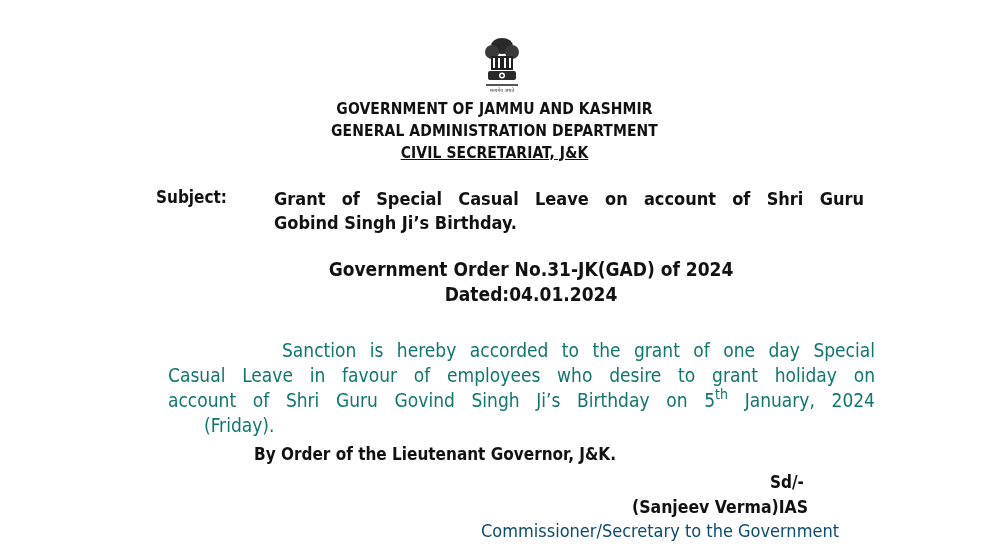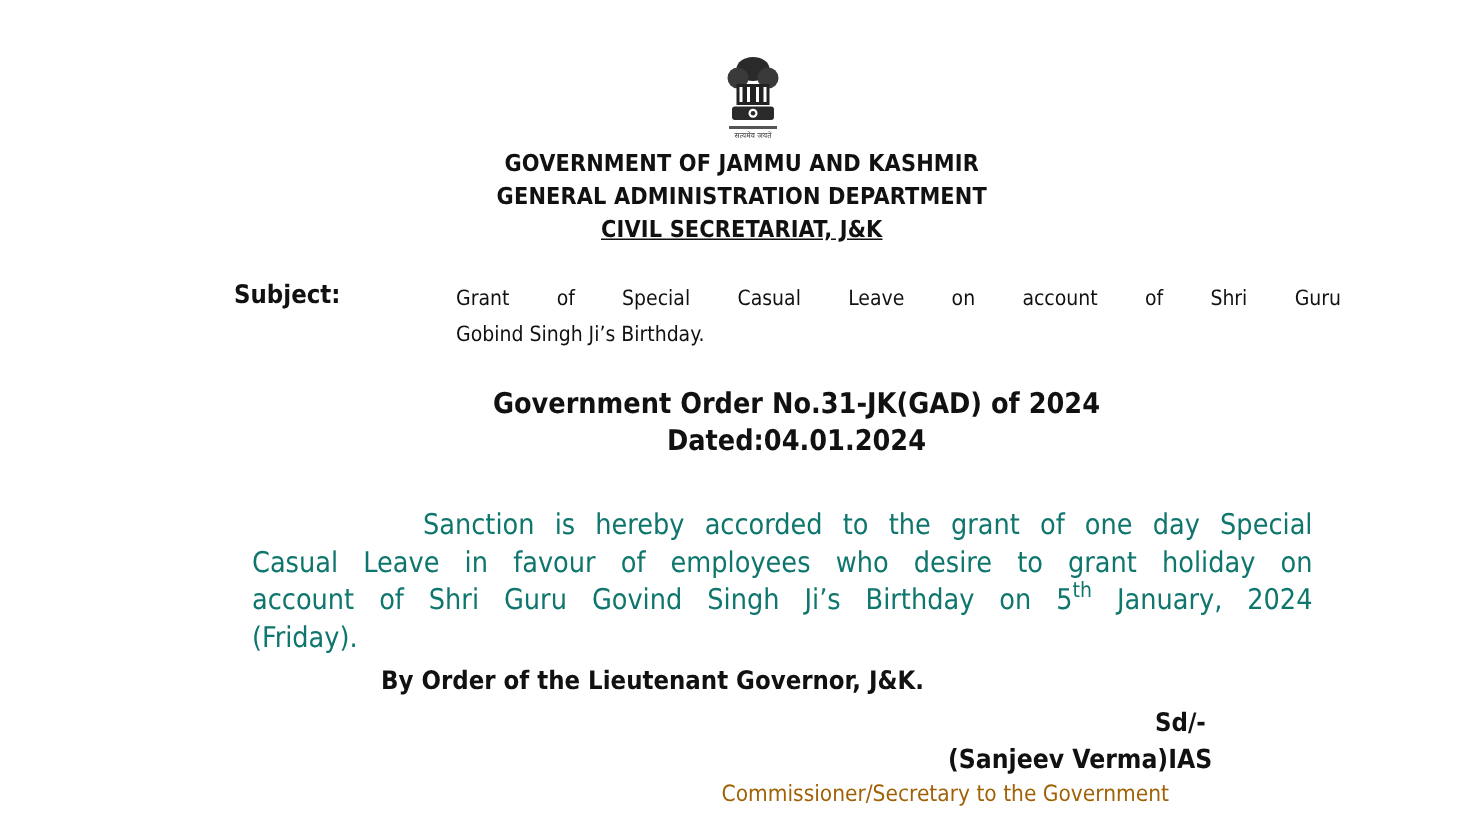--- a/index.html
+++ b/index.html
@@ -9,34 +9,34 @@
     font-family: "DejaVu Sans Condensed", "DejaVu Sans", "Liberation Sans", sans-serif;
     position: relative;
   }
   .abs { position: absolute; }
   .emblem { left: 478px; top: 36px; width: 48px; height: 58px; }
   .hdr { left: 0; width: 981px; text-align: center; font-weight: bold; font-size: 15.5px; letter-spacing: 0.1px; }
   .h1 { top: 100px; left: 4px; }
   .h2 { top: 122px; left: 4px; }
   .h3 { top: 144px; left: 4px; text-decoration: underline; }
   .subj-label { left: 156px; top: 187px; font-weight: bold; font-size: 17px; }
-  .subj-text { left: 274px; top: 187px; width: 590px; font-weight: normal; font-size: 14px; line-height: 24px; text-align: justify; text-align-last: left; margin-left: 30px; }
+  .subj-text { left: 274px; top: 187px; width: 590px; font-weight: bold; font-size: 18px; line-height: 24px; text-align: justify; text-align-last: left; }
   .subj-line1 { display:block; text-align: justify; text-align-last: justify; }
   .order { left: 0; width: 1062px; text-align: center; font-weight: bold; font-size: 19px; line-height: 25px; }
   .order1 { top: 257px; }
   .order2 { top: 282px; }
   .body-para { left: 168px; top: 338px; width: 707px; font-size: 19px; line-height: 25px; text-align: justify; color:#0f766e; }
   .body-para .ln { display: block; text-align: justify; text-align-last: justify; }
-  .body-para .ln.last { text-align-last: left; }
+  .body-para .ln.last { text-align-last: left; margin-left: 36px; }
   .indent { display:inline-block; width: 114px; }
   sup { font-size: 14px; line-height: 0; position: relative; top: -1px; }
   .by-order { left: 254px; top: 444px; font-weight: bold; font-size: 17px; }
   .sd { left: 742px; top: 472px; font-weight: bold; font-size: 17px; margin-left: 28px; }
   .signer { left: 632px; top: 497px; font-weight: bold; font-size: 17.5px; }
-  .designation { left: 481px; top: 520px; font-size: 15px; color:#a16207; }
+  .designation { left: 481px; top: 520px; font-size: 18px; color:#0c4a6e; }
 </style>
 </head>
 <body>
 
 <div class="abs emblem">
   <svg width="48" height="58" viewBox="0 0 48 58">
     <ellipse cx="24" cy="10" rx="11" ry="8" fill="#2a2a2a"></ellipse>
     <ellipse cx="14" cy="16" rx="7" ry="7" fill="#3a3a3a"></ellipse>
     <ellipse cx="34" cy="16" rx="7" ry="7" fill="#3a3a3a"></ellipse>
     <rect x="13" y="20" width="22" height="14" fill="#222"></rect>

